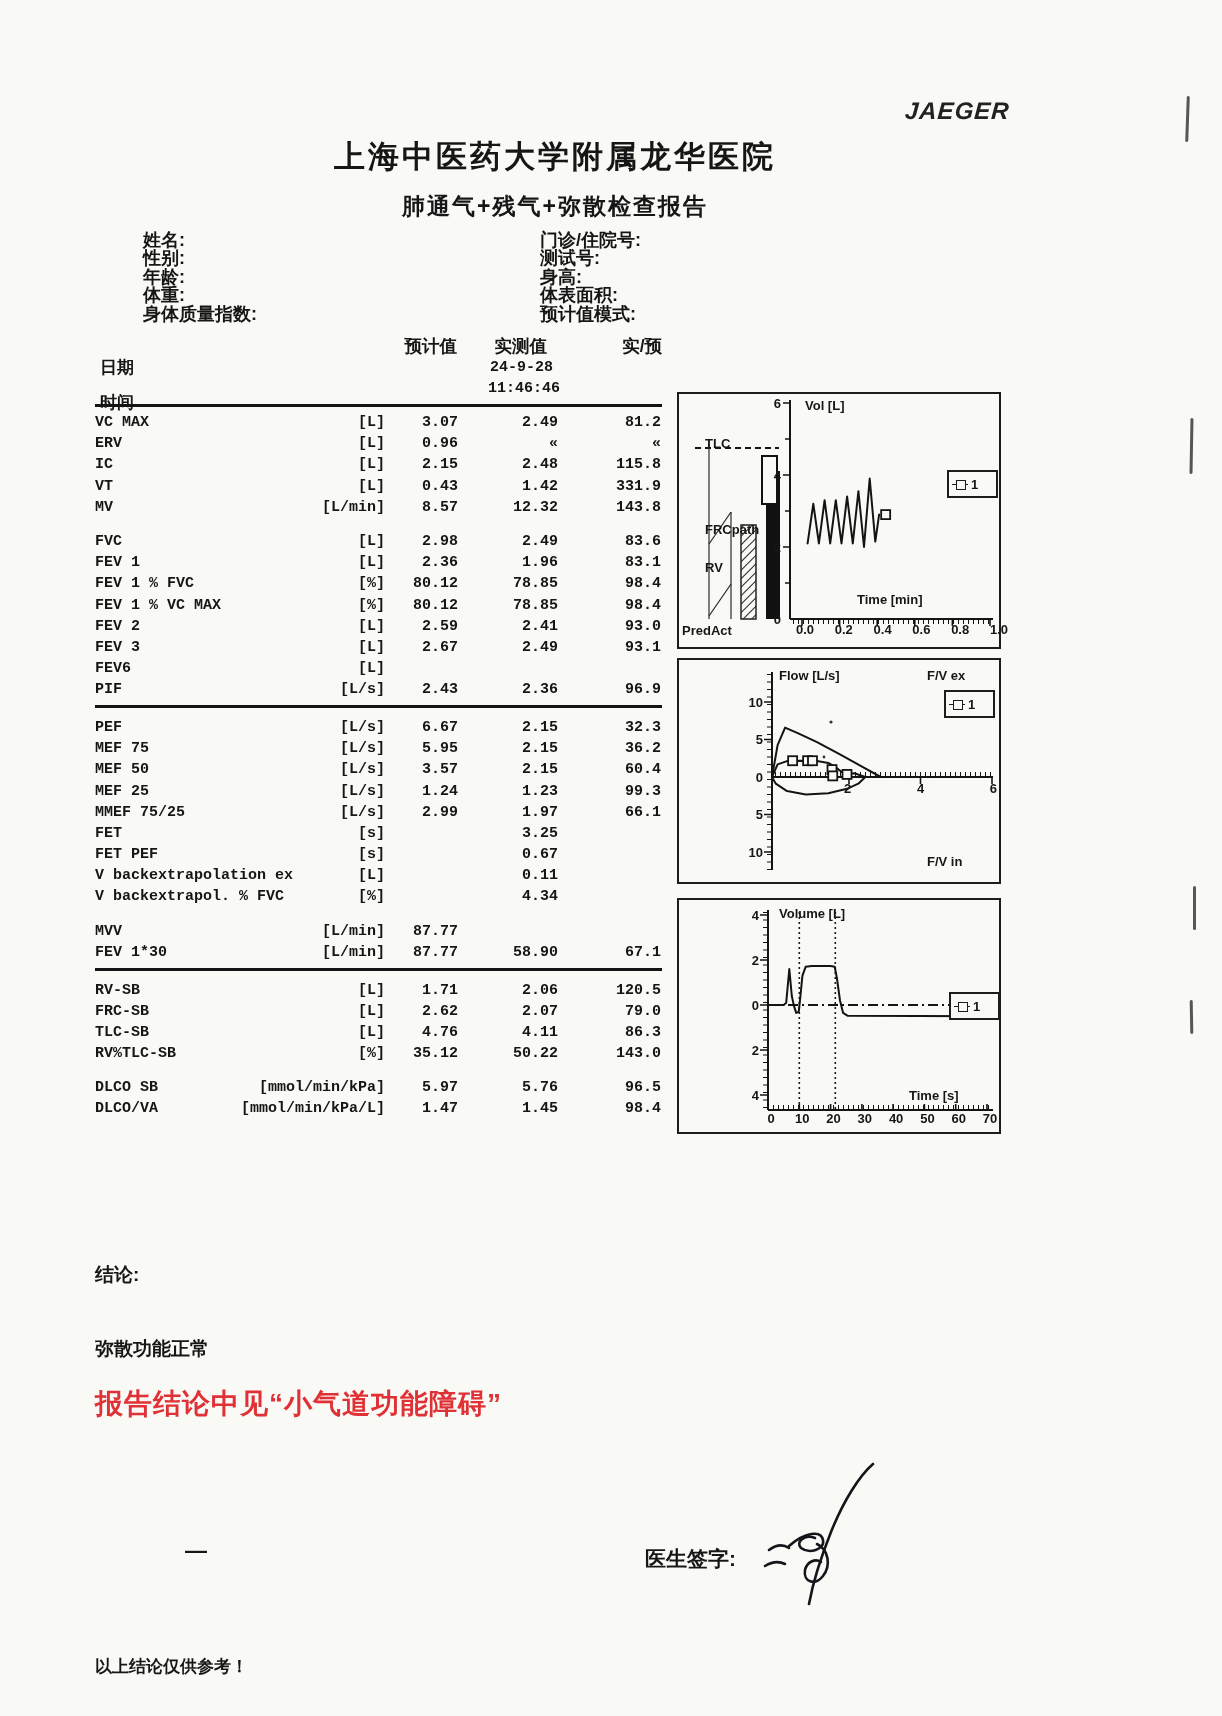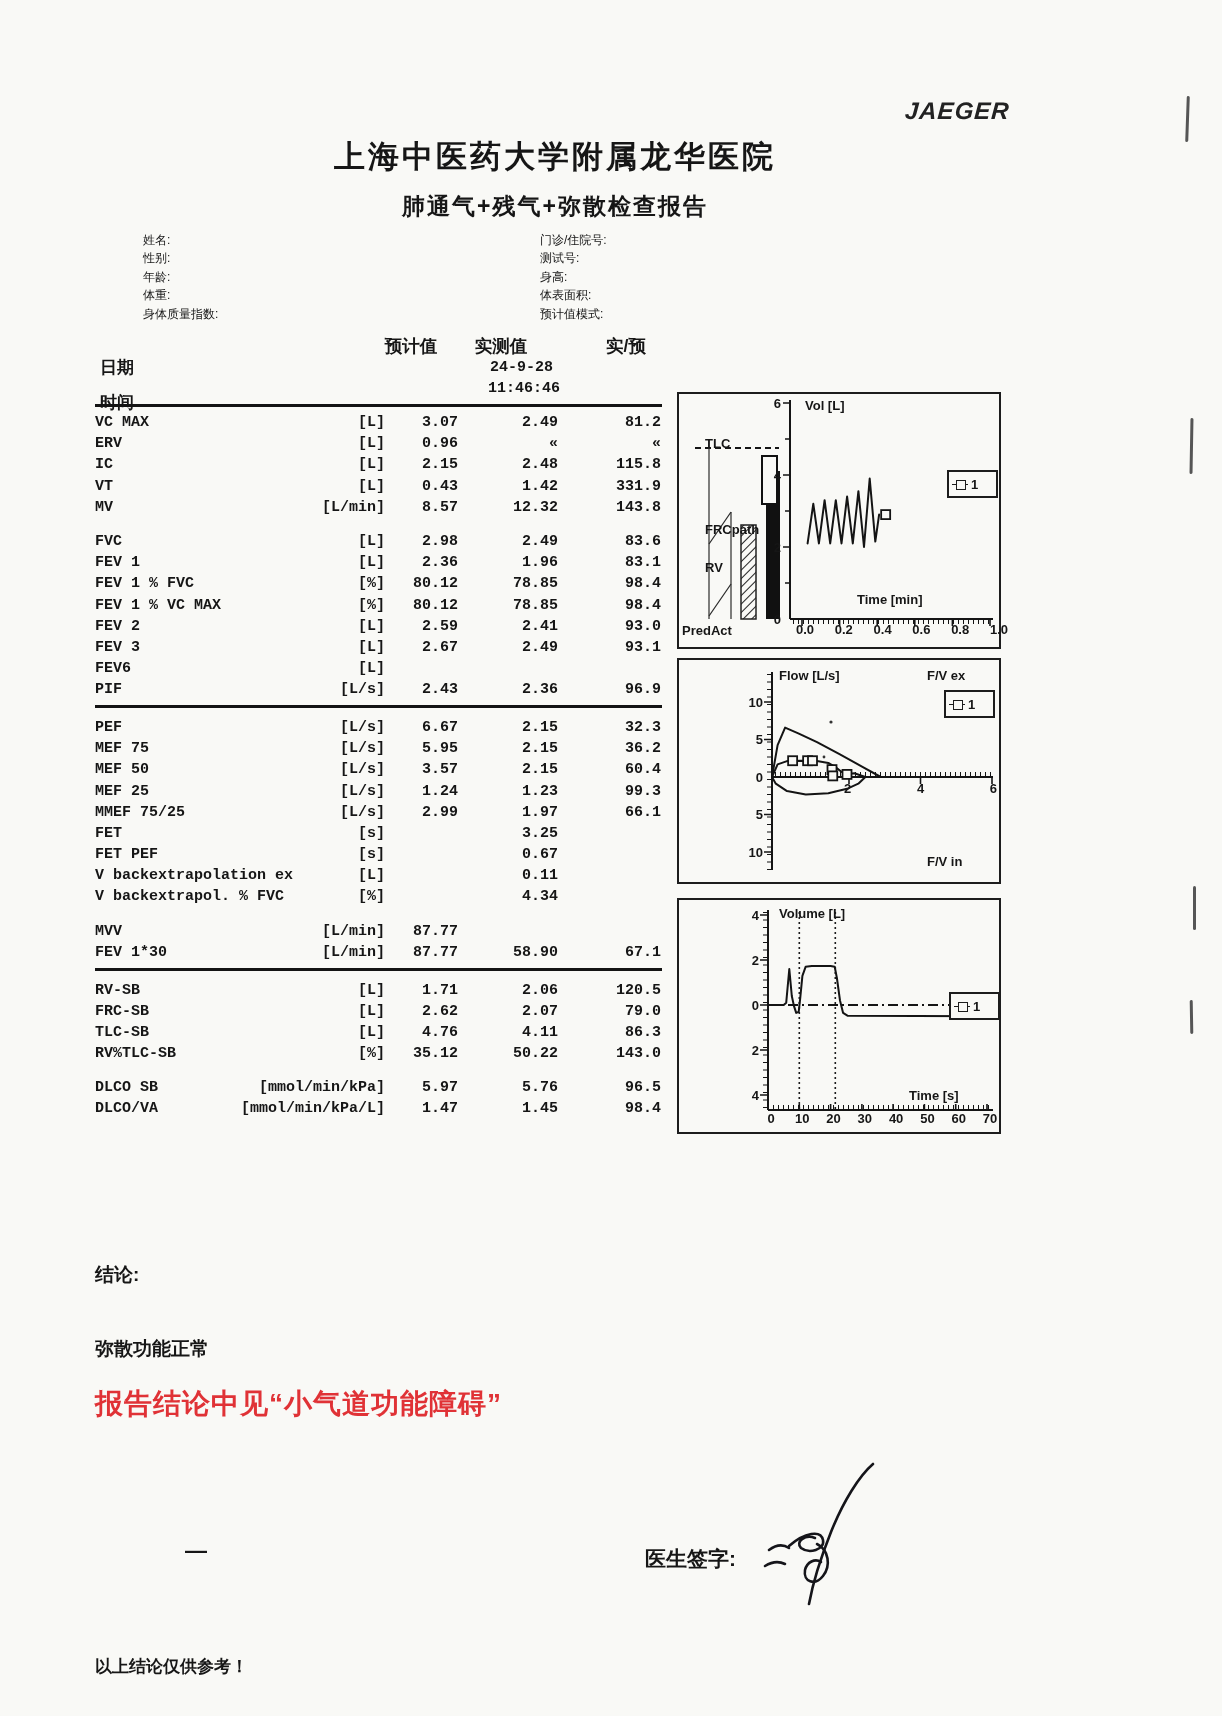--- a/index.html
+++ b/index.html
@@ -4,23 +4,23 @@
 <style>
   html,body{margin:0;padding:0;background:#e9e9e7;}
   .page{position:relative;width:1222px;height:1716px;margin:0 auto;background:#f9f9f6;
         font-family:"Liberation Sans","DejaVu Sans",sans-serif;color:#161616;overflow:hidden;}
   .abs{position:absolute;}
   
   .brand{font:italic 800 24px "Liberation Sans",sans-serif;letter-spacing:1px;color:#222;transform:skewX(-4deg);}
   .hospital{font-weight:700;font-size:31px;letter-spacing:3px;text-align:center;}
   .report-title{font-weight:700;font-size:23px;letter-spacing:2px;text-align:center;}
   
-  .pt-col div{height:18.4px;line-height:18.4px;font-size:12px;font-weight:400;white-space:pre;}
-  
-  .colhead{font-size:17.5px;font-weight:700;text-align:center;}
+  .pt-col div{height:18.4px;line-height:18.4px;font-size:18px;font-weight:700;white-space:pre;}
+  
+  .colhead{font-size:17.5px;font-weight:700;text-align:right;}
   .dlabel{font-size:17px;font-weight:700;}
   .mono{font-family:"Liberation Mono","DejaVu Sans Mono",monospace;font-weight:700;font-size:15px;}
   .rule{background:#141414;height:3px;}
   #tbody{width:567px;}
   .trow{position:relative;height:21.2px;line-height:21.2px;white-space:pre;
         font-family:"Liberation Mono","DejaVu Sans Mono",monospace;font-weight:700;font-size:15px;}
   .trow span{white-space:pre;}
   .c-u{position:absolute;right:277px;}
   .c-p{position:absolute;right:204px;}
   .c-a{position:absolute;right:104px;}

